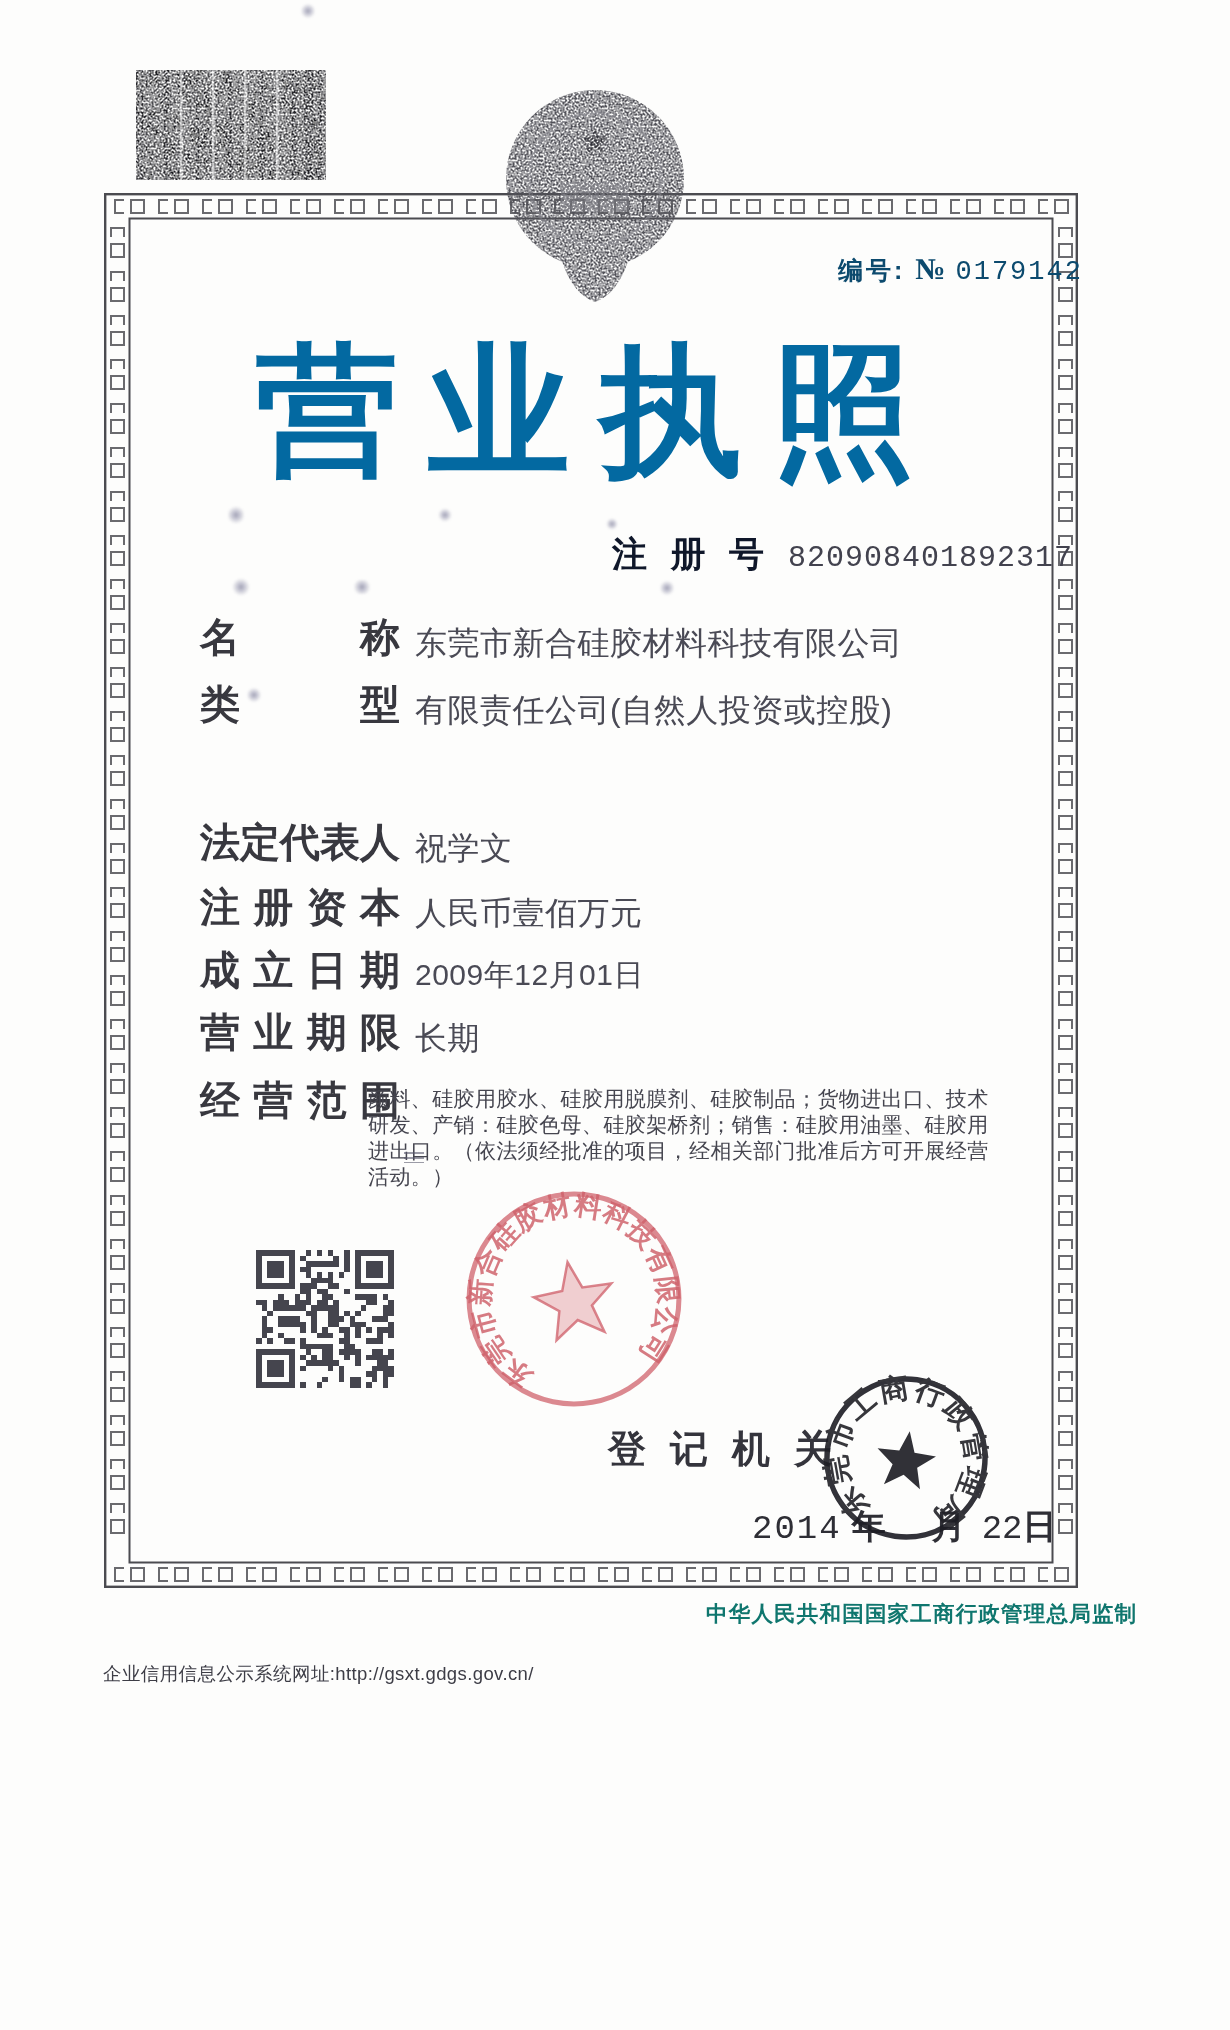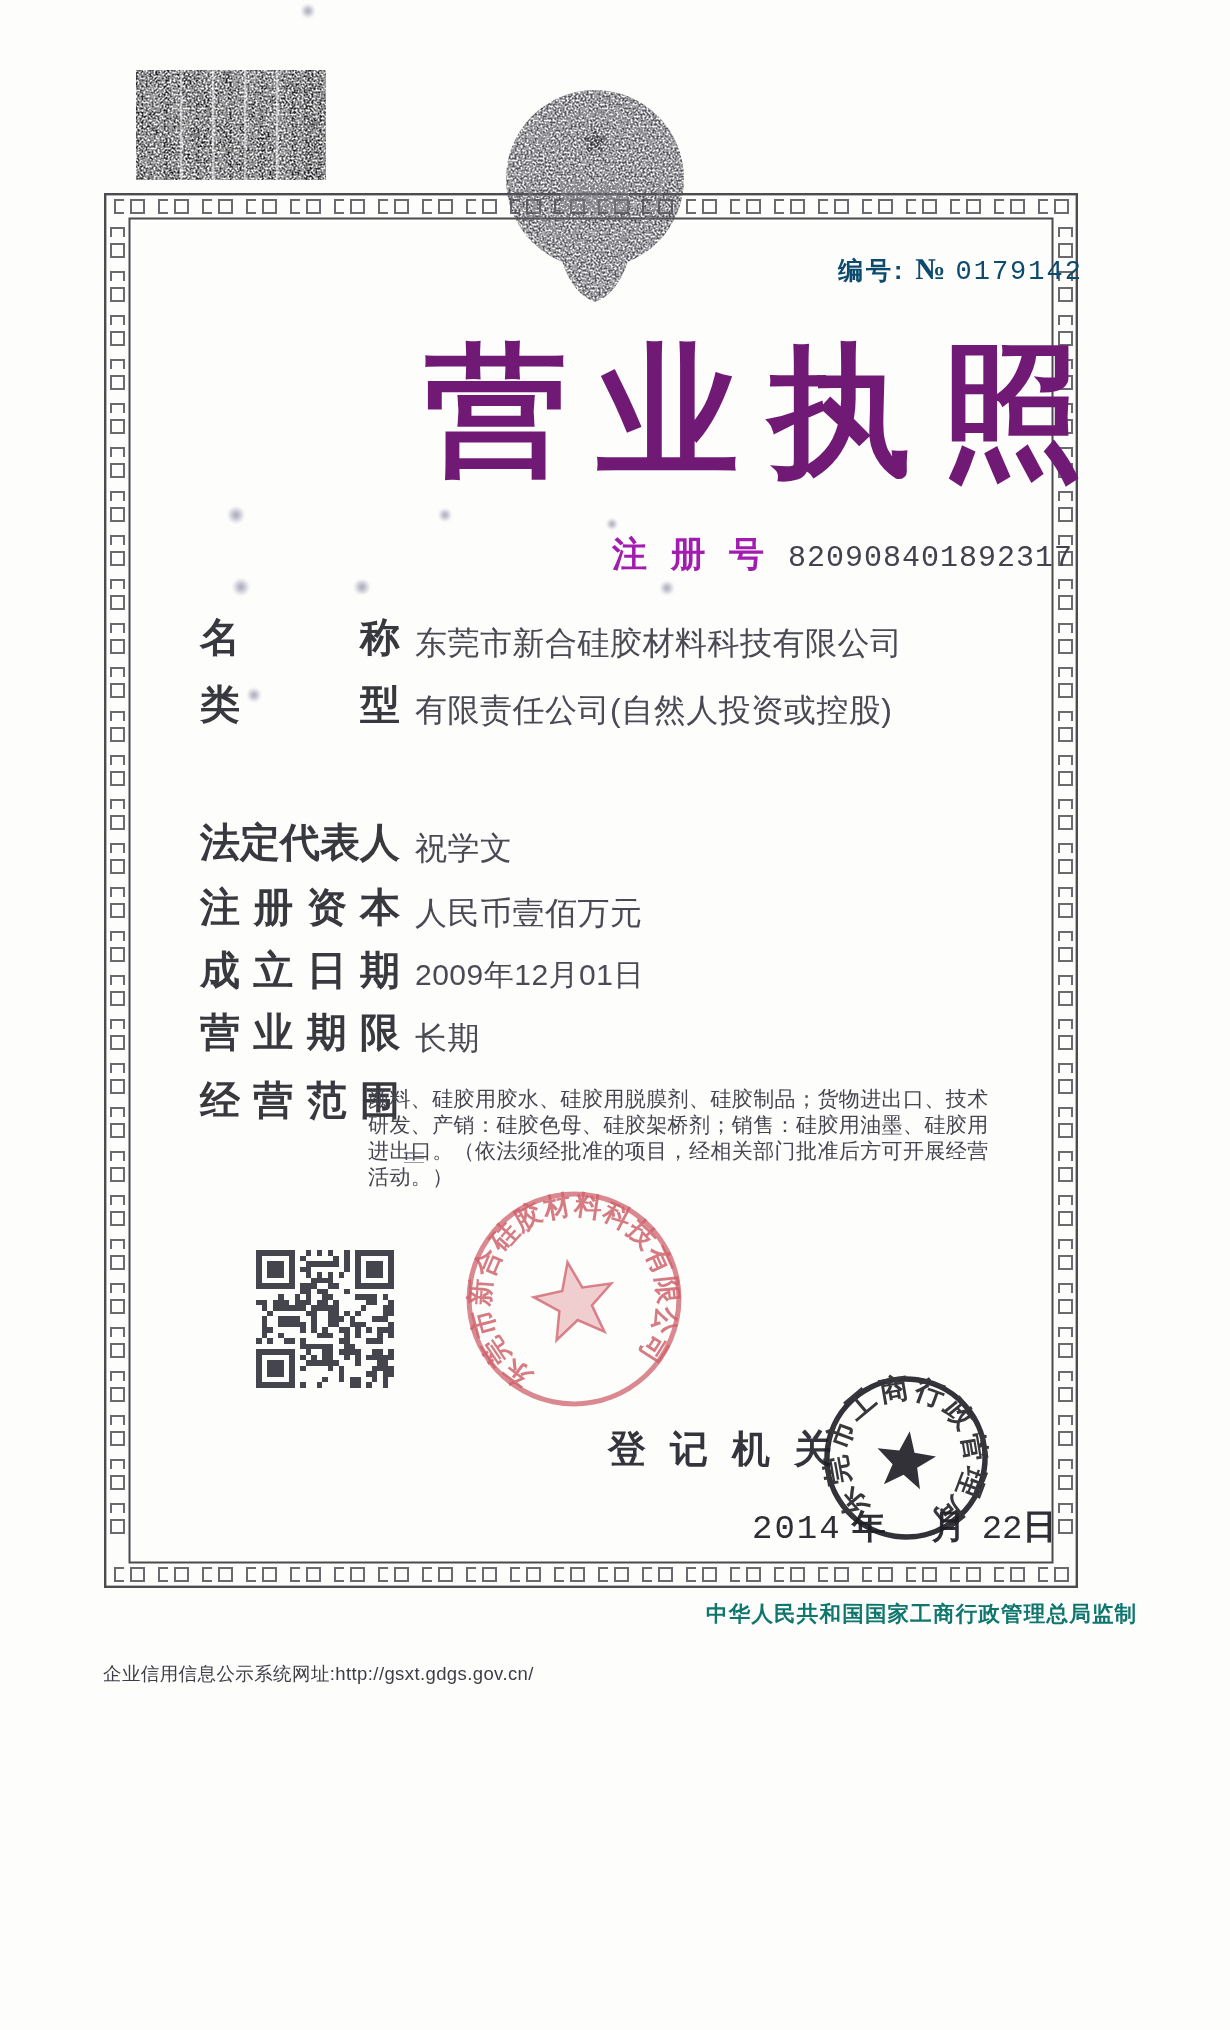--- a/index.html
+++ b/index.html
@@ -11,26 +11,26 @@
   
   #barcode-svg{left:136px;top:70px;z-index:2;}
   #emblem-svg{left:497px;top:82px;z-index:2;}
   #qr-svg{left:256px;top:1250px;z-index:3;}
   
   .serial{left:838px;top:252px;z-index:3;display:flex;align-items:baseline;gap:10px;color:#0c4a6e;}
   .serial .lab{font-size:25px;letter-spacing:3px;font-weight:600;}
   .serial .no{font-family:"Liberation Serif",serif;font-weight:700;font-size:30px;}
   .serial .num{font-family:"Liberation Mono","DejaVu Sans Mono",monospace;font-size:27px;letter-spacing:2px;}
   
-  .title{left:104px;top:336px;width:974px;z-index:3;text-align:right;font-size:142px;line-height:150px;
-         font-weight:800;letter-spacing:30px;text-indent:18px;color:#701a75;padding-left:35px;}
+  .title{left:104px;top:336px;width:974px;z-index:3;text-align:center;font-size:142px;line-height:150px;
+         font-weight:800;letter-spacing:30px;text-indent:18px;color:#0369a1;}
   
   .regrow{left:612px;top:531px;z-index:3;display:flex;align-items:baseline;}
   .reglab{width:152px;font-size:35px;font-weight:600;font-family:"Liberation Serif",serif;
-          text-align:justify;text-align-last:justify;color:#a21caf;}
+          text-align:justify;text-align-last:justify;color:#0f172a;}
   .regval{font-family:"Liberation Mono","DejaVu Sans Mono",monospace;font-size:30px;margin-left:24px;
           color:#42424e;letter-spacing:1px;}
   
   .frow{position:absolute;left:200px;z-index:3;display:flex;align-items:flex-start;}
   .flabel{width:200px;font-size:40px;line-height:46px;font-weight:600;font-family:"Liberation Serif",serif;
           color:#38383f;text-align:justify;text-align-last:justify;}
   .fvalue{margin-left:15px;padding-top:7px;font-size:32px;color:var(--tv,#4a4a55);white-space:nowrap;letter-spacing:.5px;}
   
   .scope{left:368px;top:1086px;z-index:3;font-size:21px;line-height:26px;color:#45454f;letter-spacing:.4px;}
   .scope div{white-space:nowrap;}

